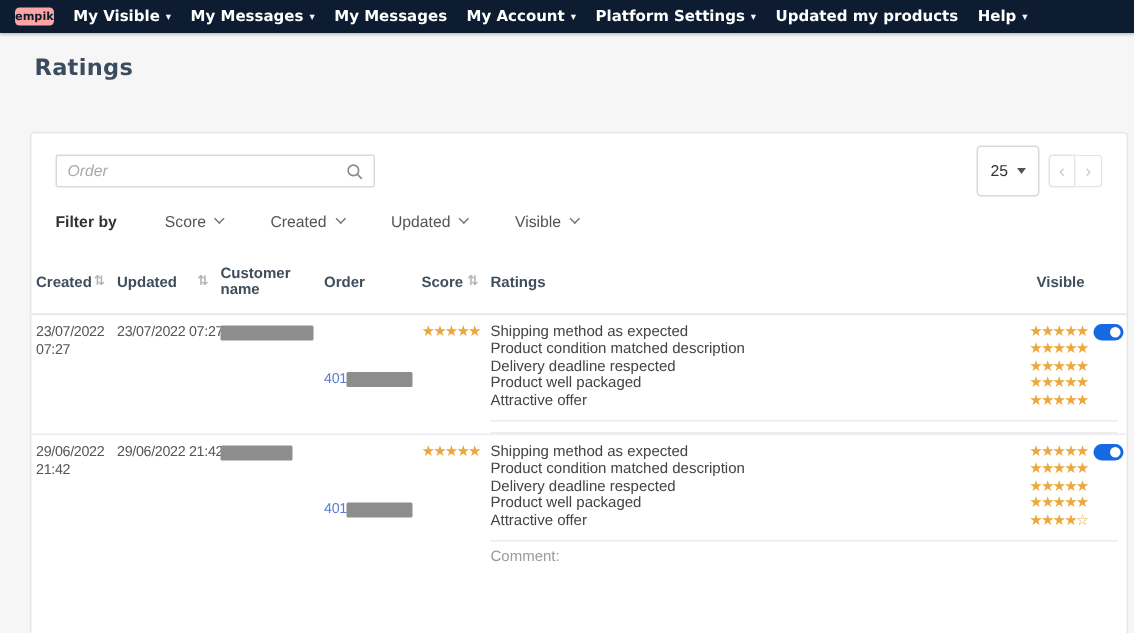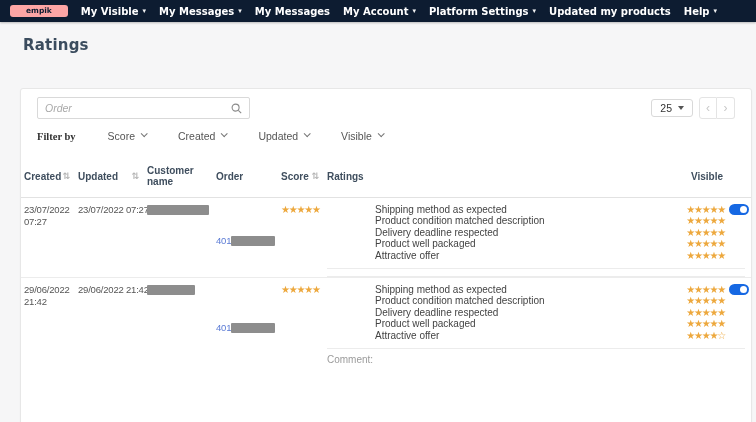--- a/index.html
+++ b/index.html
@@ -23,21 +23,21 @@
   
   .nav{
     height:22px;background:var(--nav-bg);
     display:flex;align-items:center;gap:13px;
     padding:0 10px;color:#fff;
     font-family:"DejaVu Sans", sans-serif;
     box-shadow:0 1px 2px rgba(0,0,0,.25);
   }
   .logo{
     background:#fca5a5;color:#0d1c31;font-size:7.5px;font-weight:bold;
-    padding:2px 16px;border-radius:3px;line-height:8px;cursor:pointer;
+    padding:2px 0;border-radius:3px;line-height:8px;cursor:pointer;
   }
   .nav-item{display:flex;align-items:center;gap:4px;font-size:10px;font-weight:bold;cursor:pointer;white-space:nowrap;}
   .nav-caret{font-size:7px;line-height:7px;opacity:.95;}
 
   
   .page-title{
     position:absolute;left:23px;top:36px;
     font-family:"DejaVu Sans", sans-serif;
     font-size:15px;font-weight:bold;color:#3b4c5e;letter-spacing:.2px;
   }
@@ -56,35 +56,35 @@
   }
   .search-box input{
     border:none;outline:none;flex:1;font-size:10.5px;color:#444;
     font-family:"Liberation Sans", sans-serif;min-width:0;
   }
   .search-box input::placeholder{color:#a9a9a9;font-style:italic;}
   .search-icon svg{display:block;}
 
   .pager{display:flex;align-items:center;gap:6px;}
   .pagesize{
-    height:18px;border:1px solid #d9d9d9;border-radius:3px;background:#fff;
+    height:34px;border:1px solid #d9d9d9;border-radius:3px;background:#fff;
     display:flex;align-items:center;gap:6px;padding:0 8px;font-size:10.5px;color:#333;cursor:pointer;
   }
   .tri-down{width:0;height:0;border-left:3.5px solid transparent;border-right:3.5px solid transparent;border-top:4px solid #555;}
   .pager-btns{display:flex;}
   .pager-btn{
     width:18px;height:22px;border:1px solid #e4e4e4;background:#fff;
     display:flex;align-items:center;justify-content:center;
     color:#c8c8c8;font-size:12px;cursor:pointer;
   }
   .pager-btn.prev{border-radius:3px 0 0 3px;}
   .pager-btn.next{border-radius:0 3px 3px 0;border-left:none;}
 
   .filter-row{display:flex;align-items:center;gap:32px;margin-top:11px;font-size:10.5px;}
-  .filter-by{font-weight:bold;color:#333;font-family:Liberation Serif, serif;}
+  .filter-by{font-weight:bold;color:#333;}
   .filter-item{display:flex;align-items:center;gap:6px;color:#555;cursor:pointer;}
   .chev{
     width:5px;height:5px;border-right:1.2px solid #777;border-bottom:1.2px solid #777;
     transform:rotate(45deg) translateY(-1px);display:inline-block;margin-top:-3px;
   }
 
   
   .table{margin-top:13px;}
   .t-head{
     display:grid;grid-template-columns:57px 69px 69px 65px 46px 1fr 86px;
@@ -106,21 +106,21 @@
   .t-row + .t-row{border-top:1px solid var(--hairline);}
   .cell{font-size:9.5px;color:#555;letter-spacing:-.2px;line-height:12px;padding-right:6px;}
   .cell-created{padding-left:3px;}
   .cell-updated{white-space:nowrap;overflow:visible;}
   .redact-bar{height:10px;background:var(--bar);border-radius:1px;margin-top:1px;}
   .cell-order{display:flex;align-items:center;}
   .order-prefix{color:var(--order);cursor:pointer;}
   .cell-score{font-size:10px;color:var(--star);letter-spacing:-1.2px;white-space:nowrap;}
 
   .ratings-block{padding-right:0;}
-  .criterion{display:flex;align-items:center;line-height:11.4px;margin-left:48px;}
+  .criterion{display:flex;align-items:center;line-height:11.4px;}
   .crit-label{flex:1;font-size:10px;color:#434343;}
   .crit-stars{width:48px;text-align:right;font-size:10px;color:var(--star);letter-spacing:-1.2px;white-space:nowrap;}
   .toggle-slot{width:26px;display:flex;justify-content:flex-end;padding-right:2px;}
   .toggle{
     width:20px;height:11px;border-radius:6px;background:var(--toggle);
     position:relative;cursor:pointer;display:inline-block;
   }
   .toggle .knob{
     position:absolute;right:2px;top:2px;width:7px;height:7px;border-radius:50%;background:#fff;
   }

